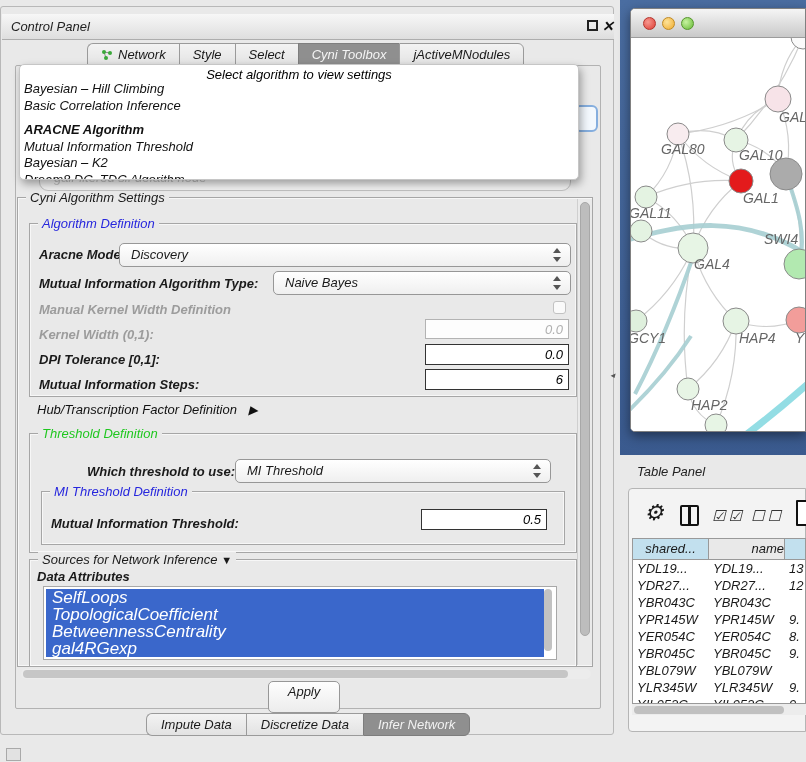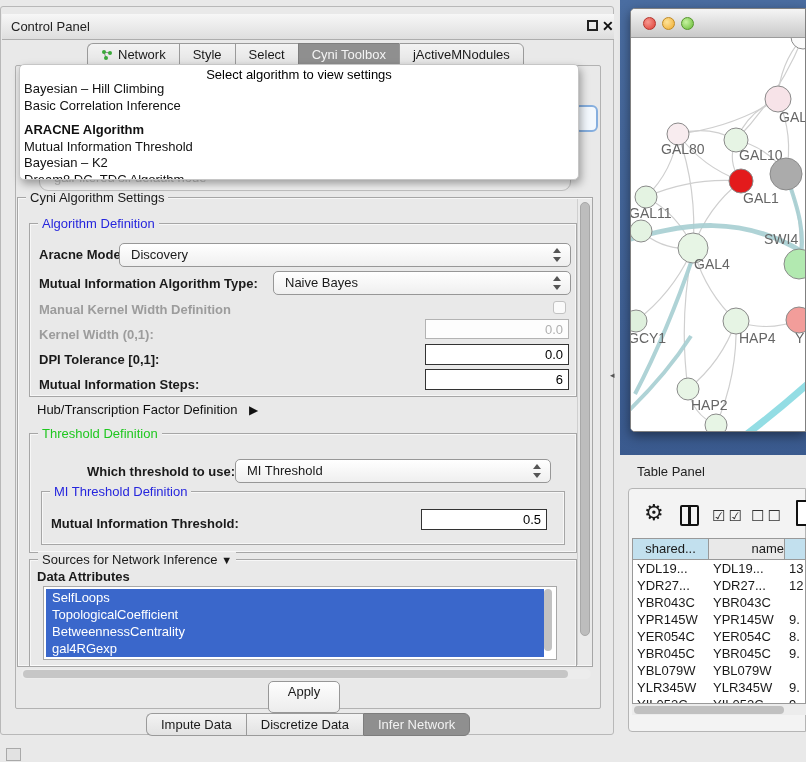--- a/index.html
+++ b/index.html
@@ -1,19 +1,19 @@
 <!DOCTYPE html>
 <html><head>
 <meta charset="utf-8">
 <style>
   * { margin:0; padding:0; box-sizing:border-box; }
   html,body { width:806px; height:762px; }
   body { position:relative; overflow:hidden; background:#e9e9e9;
          font-family:"Liberation Sans", sans-serif; color:#1a1a1a; }
-  .abs { position:absolute; }
+  .abs { position:absolute;font-style:italic; }
 
   
   .cp-window { left:0; top:6px; width:614px; height:729px; background:#e9e9e9;
                border:1px solid #b8b8b8; border-radius:3px; }
   .cp-titlebar { left:1px; top:7px; width:612px; height:26px;
                  background:linear-gradient(#f7f7f7,#dedede);
                  border-bottom:1px solid #adadad; }
   .cp-title { left:10px; top:12px; font-size:13px; color:#222; }
   .win-float { left:586px; top:13px; width:11px; height:11px; border:2px solid #222; }
   .win-close { left:601px; top:11px; font-size:14px; font-weight:bold; color:#111; }
@@ -77,21 +77,21 @@
 
   .hub-row { left:36px; top:395px; font-size:13px; color:#111; }
   .tri-right { display:inline-block; margin-left:8px; font-size:12px; }
 
   .thr-group { left:28px; top:426px; width:548px; height:120px; }
   .mithr-group { left:40px; top:484px; width:524px; height:54px; }
 
   .src-group { left:28px; top:552px; width:548px; height:108px; }
   .attr-list { left:42px; top:579px; width:514px; height:74px; background:#fff;
                border:1px solid #a8a8a8; overflow:hidden; padding-top:2px; }
-  .attr-item { background:#3a67cb; color:#fff; font-size:13px; line-height:17px;
+  .attr-item { background:#3a67cb; color:#fff; font-size:17px; line-height:17px;
                padding-left:6px; margin:0 12px 0 2px; }
   .attr-vsb { left:542px; top:581px; width:11px; height:70px; }
   .attr-vsb .t { position:absolute; left:1px; top:1px; width:8px; height:62px;
                  background:#c2c2c2; border-radius:5px; }
   .hsb { left:20px; top:662px; width:570px; height:10px; background:#ececec; border-radius:5px; }
   .hsb .t { position:absolute; left:2px; top:1px; height:8px; background:#c6c6c6; border-radius:4px; }
   .hsb.settings .t { width:545px; }
 
   .apply-btn { left:267px; top:674px; width:72px; height:32px; border:1px solid #979797;
                border-radius:5px; background:linear-gradient(#fefefe,#ececec);

